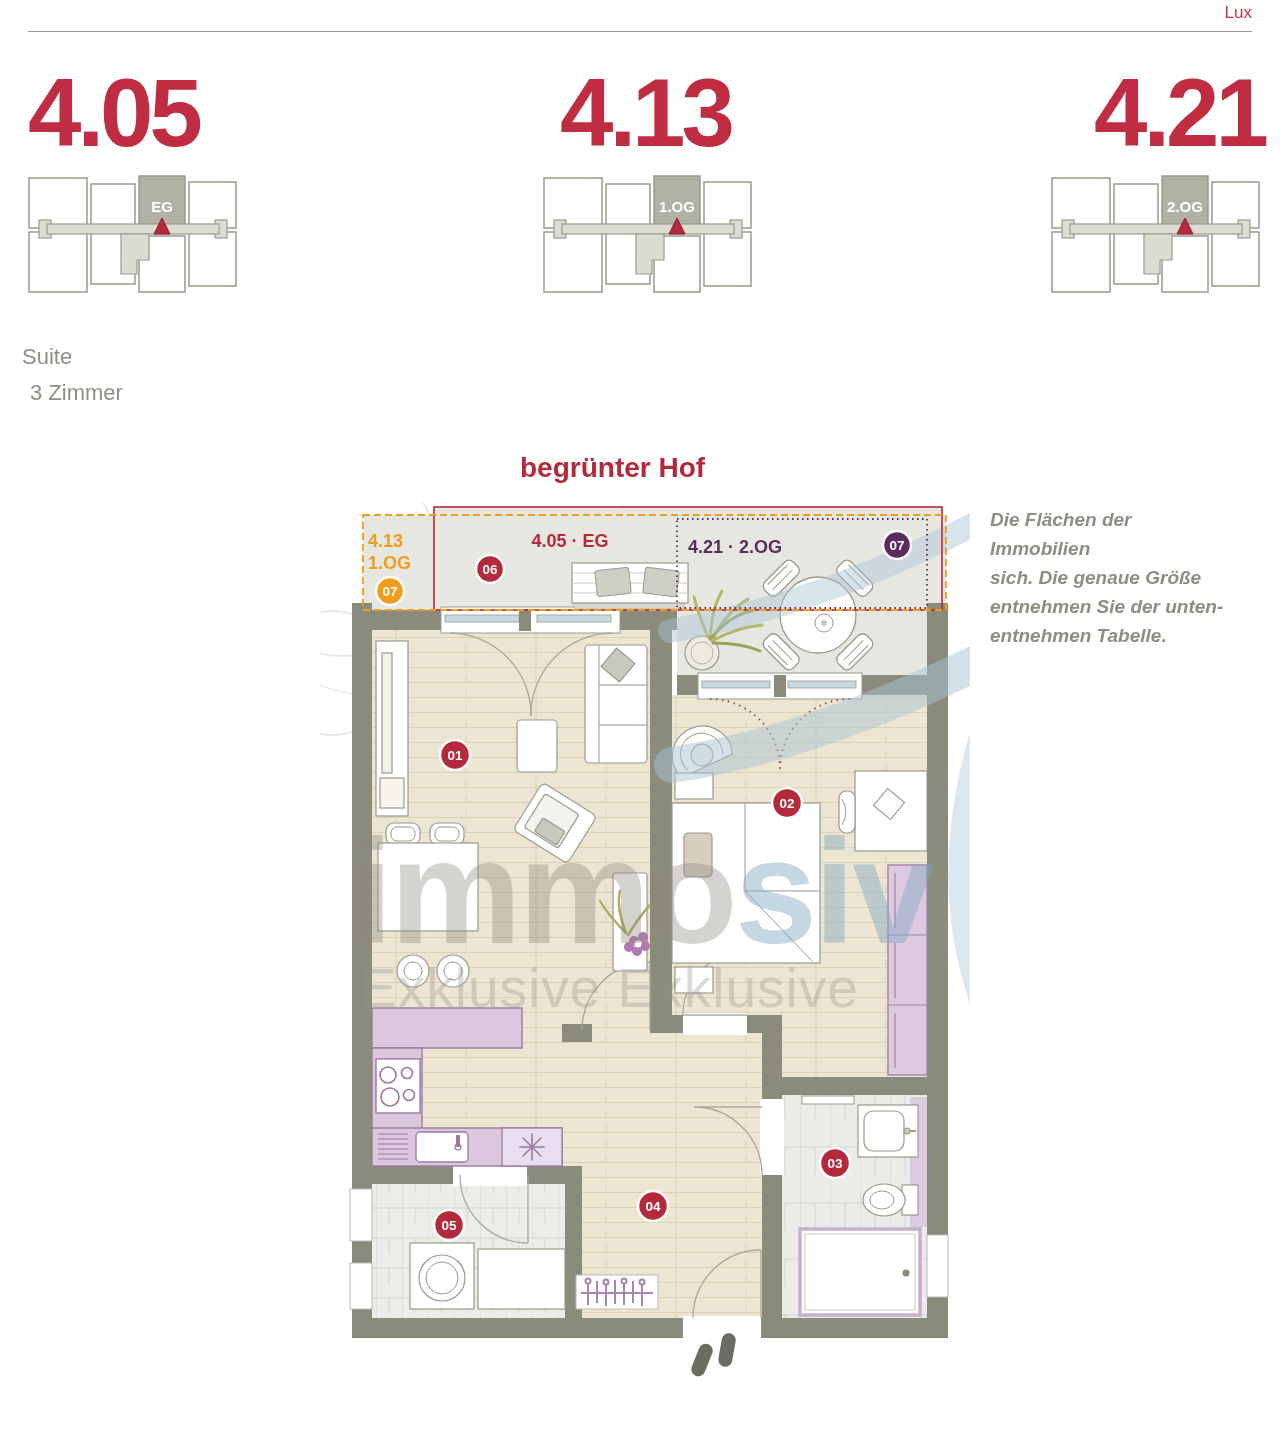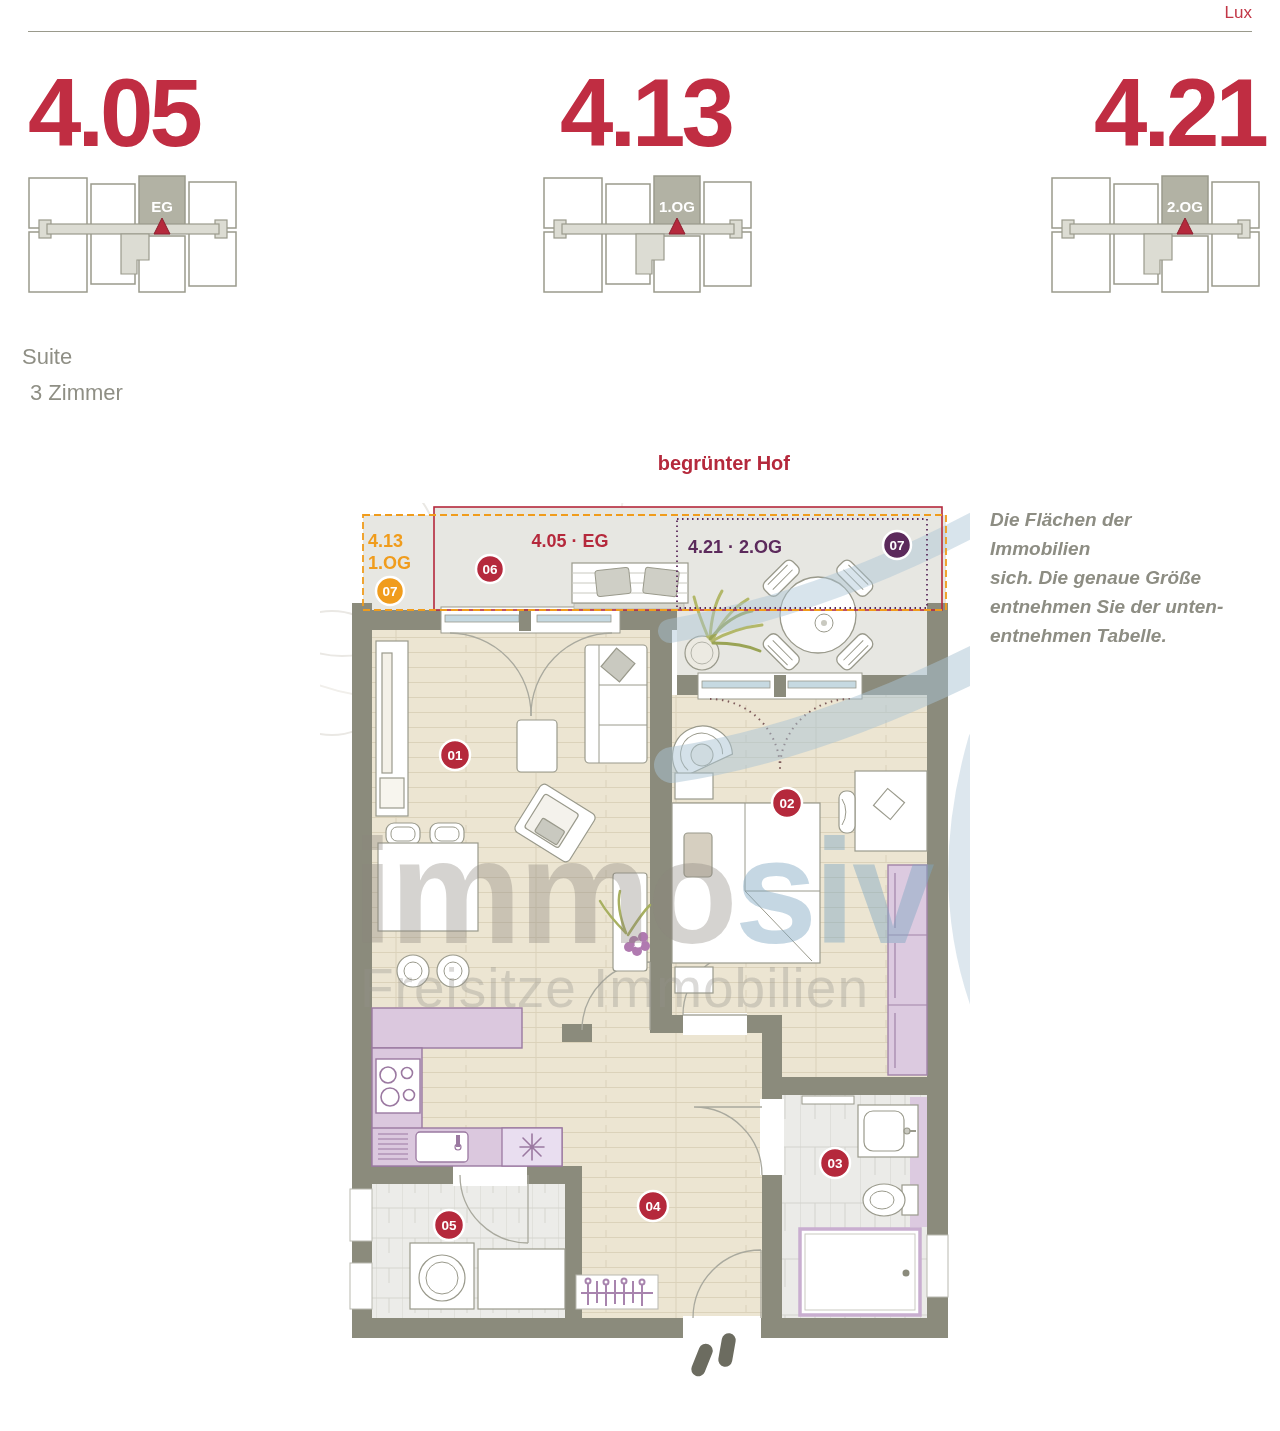--- a/index.html
+++ b/index.html
@@ -4,21 +4,21 @@
 <style>
   * { margin:0; padding:0; box-sizing:border-box; }
   html,body { width:1280px; height:1431px; background:#ffffff; font-family:"Liberation Sans",sans-serif; position:relative; overflow:hidden; }
   .abs { position:absolute; }
   .brand-lux { right:28px; top:3px; font-size:17px; color:#c23747; }
   .top-rule { left:28px; right:28px; top:31px; height:1px; background:#9a9a8c; }
   .unit-number { top:46px; font-size:96px; font-weight:700; letter-spacing:-4px; color:#c02d42; line-height:1;margin-top:19px; }
   .bicon { top:168px; width:215px; height:145px; }
   .apt-type { left:22px; top:344px; font-size:22px; color:#8f8f85; }
   .apt-rooms { left:30px; top:380px; font-size:22px; color:#8f8f85; }
-  .courtyard { left:520px; top:452px; width:270px; text-align:right; font-size:20px; font-weight:700; color:#b5293c; }
+  .courtyard { left:520px; top:452px; width:270px; text-align:left; font-size:28px; font-weight:700; color:#b5293c; }
   .note { left:990px; top:506px; width:240px; font-size:19px; font-style:italic; font-weight:700; color:#8d8d83; line-height:1.52; z-index:4; }
   .plan-wrap { left:320px; top:503px; width:650px; height:905px; z-index:2; }
   .watermark { left:352px; top:818px; z-index:5; pointer-events:none; white-space:nowrap; }
   .wm-brand { font-size:148px; font-weight:700; letter-spacing:-3px; line-height:1;text-align:right; }
   .wm-immo { color:rgba(138,133,126,0.36); }
   .wm-siv  { color:rgba(128,168,194,0.46); }
   .wm-sub { position:absolute; left:8px; top:138px; font-size:55px; letter-spacing:1px; color:rgba(150,146,140,0.34); }
   svg text { font-family:"Liberation Sans",sans-serif; }
 </style>
 </head>
@@ -429,14 +429,14 @@
     </g>
     <g>
       <circle cx="99" cy="722" r="15" fill="#b5293c" stroke="#ffffff" stroke-width="2.5"></circle>
       <text x="99" y="727" fill="#ffffff">05</text>
     </g>
   </g>
 </svg>
 
 <div class="abs watermark">
   <span class="wm-brand wm-immo">immo</span><span class="wm-brand wm-siv">siv</span>
-  <div class="wm-sub">Freisitze Immobilien</div>
+  <div class="wm-sub">Exklusive Exklusive</div>
 </div>
 
 </body></html>

